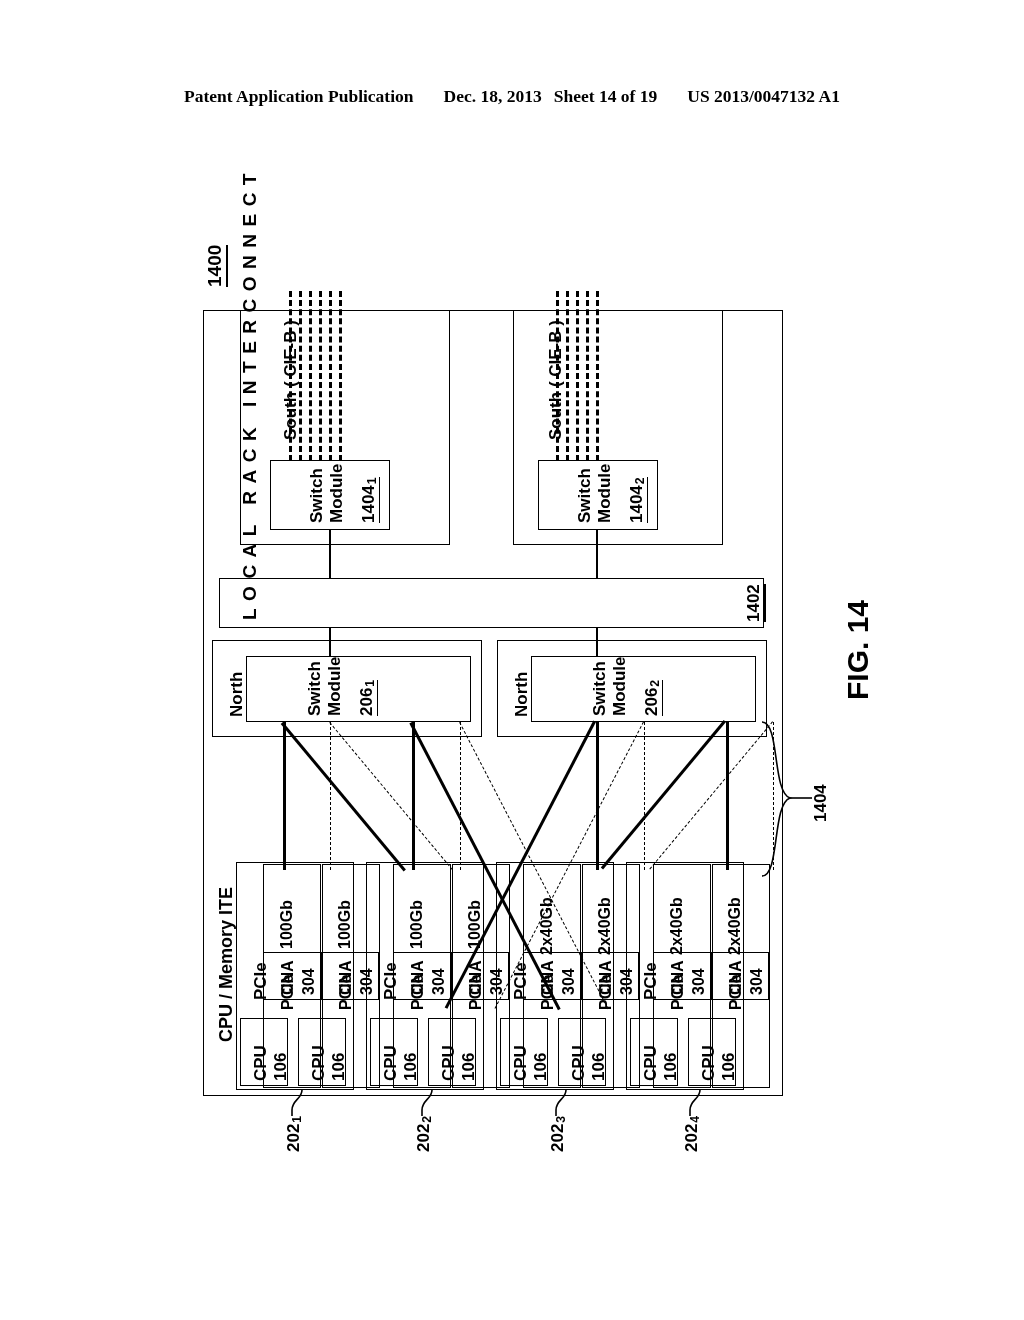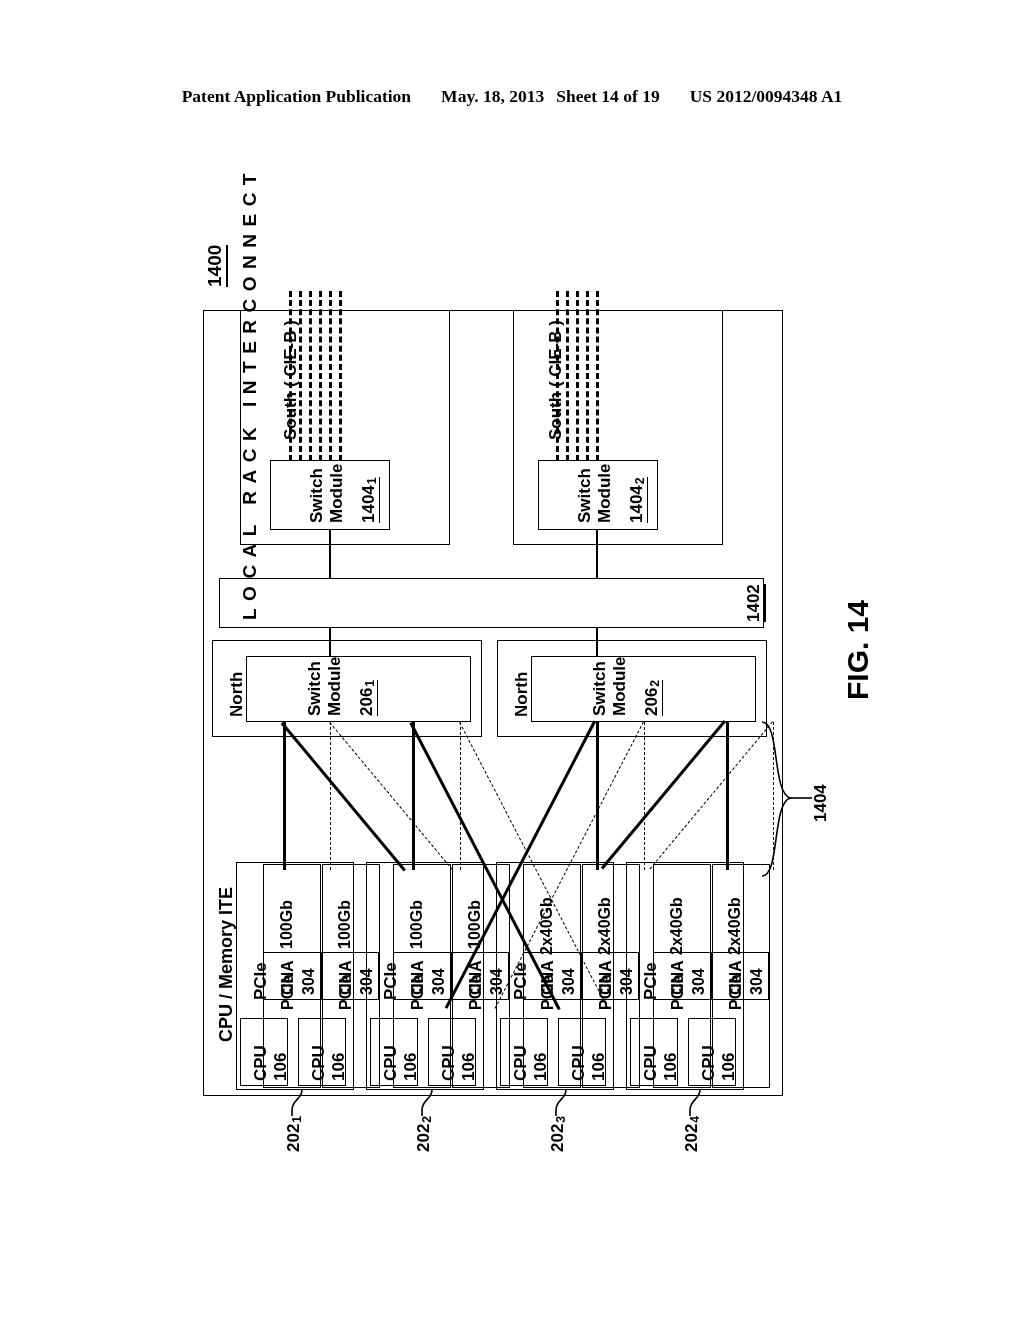--- a/index.html
+++ b/index.html
@@ -50,25 +50,25 @@
   .cable{position:absolute;width:0;border-left:3.6px dashed #000;}
 
   svg.brace{position:absolute;overflow:visible;}
 </style>
 </head>
 <body>
 
 <div id="patent-header">
   <span class="seg">Patent Application Publication</span>
   <span class="hsp1"></span>
-  <span class="seg">May. 18, 2013</span>
+  <span class="seg">Dec. 18, 2013</span>
   <span class="hsp2"></span>
   <span class="seg">Sheet 14 of 19</span>
   <span class="hsp3"></span>
-  <span class="seg">US 2012/0094348 A1</span>
+  <span class="seg">US 2013/0047132 A1</span>
 </div>
 
 <div id="figure">
 
   <div class="vt b" style="left:843px;top:700px;font-size:30px;">FIG. 14</div>
 
   <div class="vt b" style="left:205px;top:287px;font-size:19px;border-bottom:2px solid #000;padding-bottom:2px;">1400</div>
 
   <div class="box" style="left:203px;top:310px;width:580px;height:786px;"></div>
 

